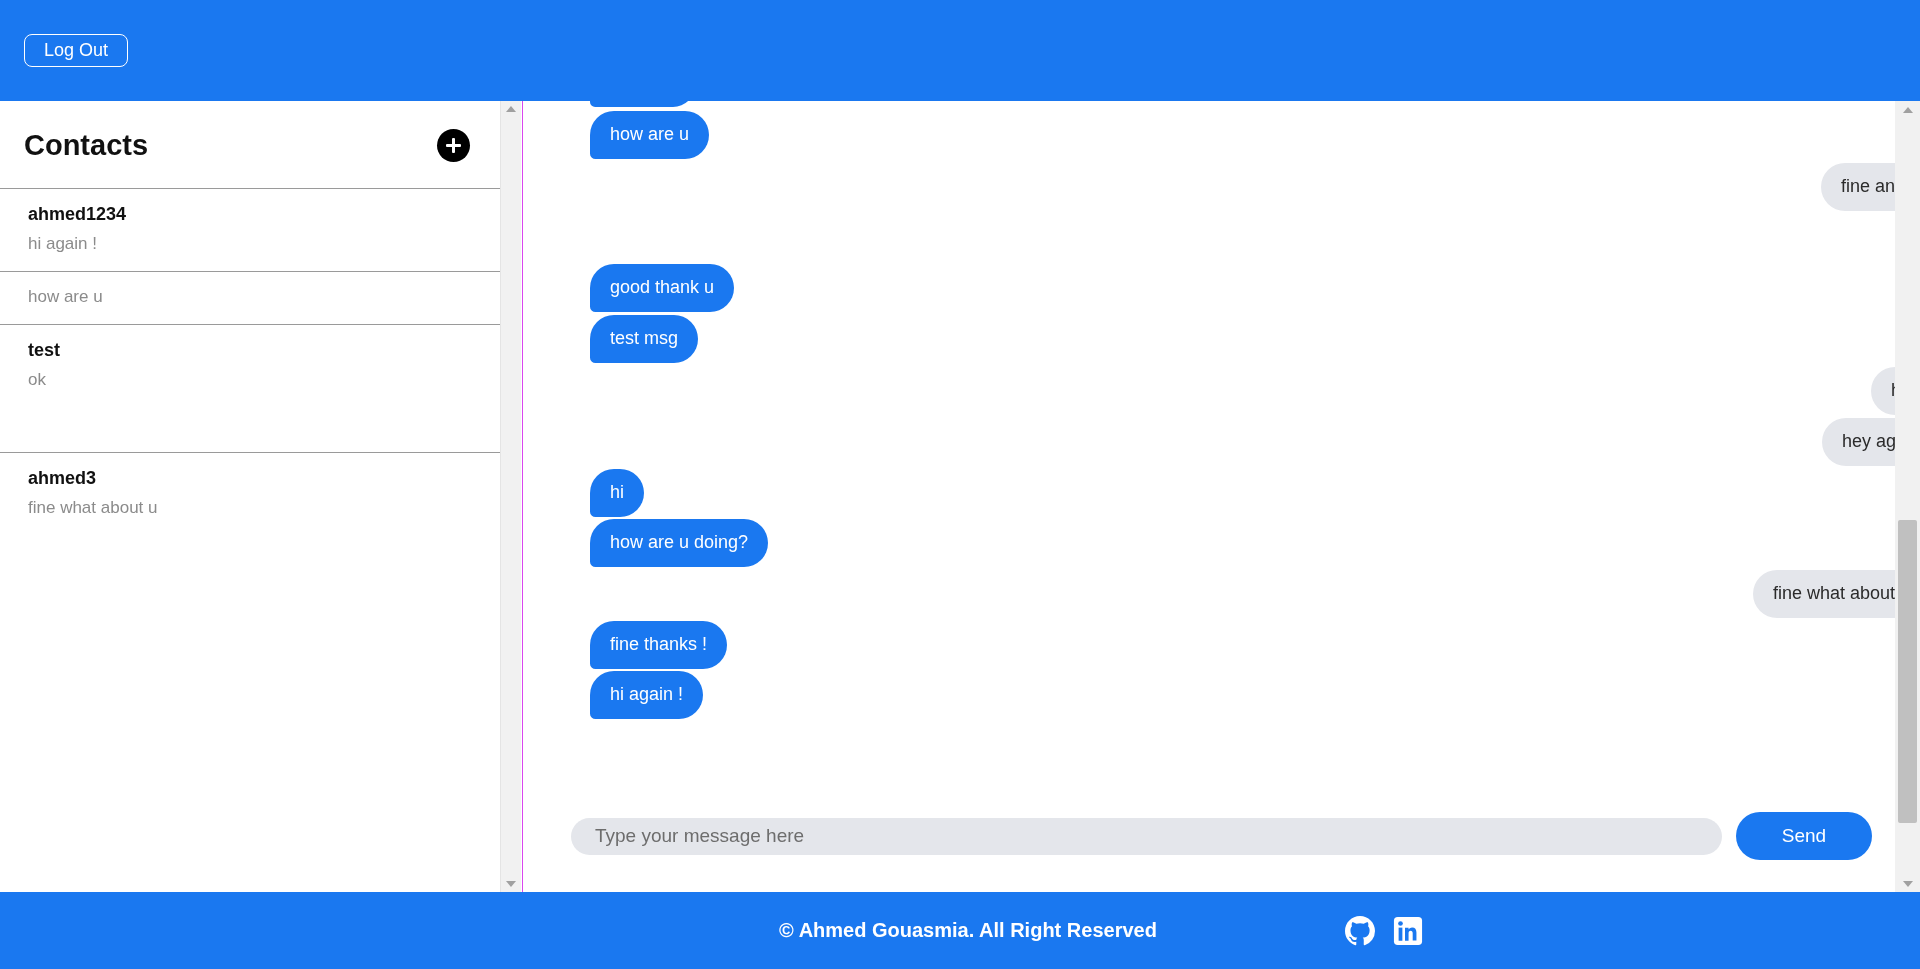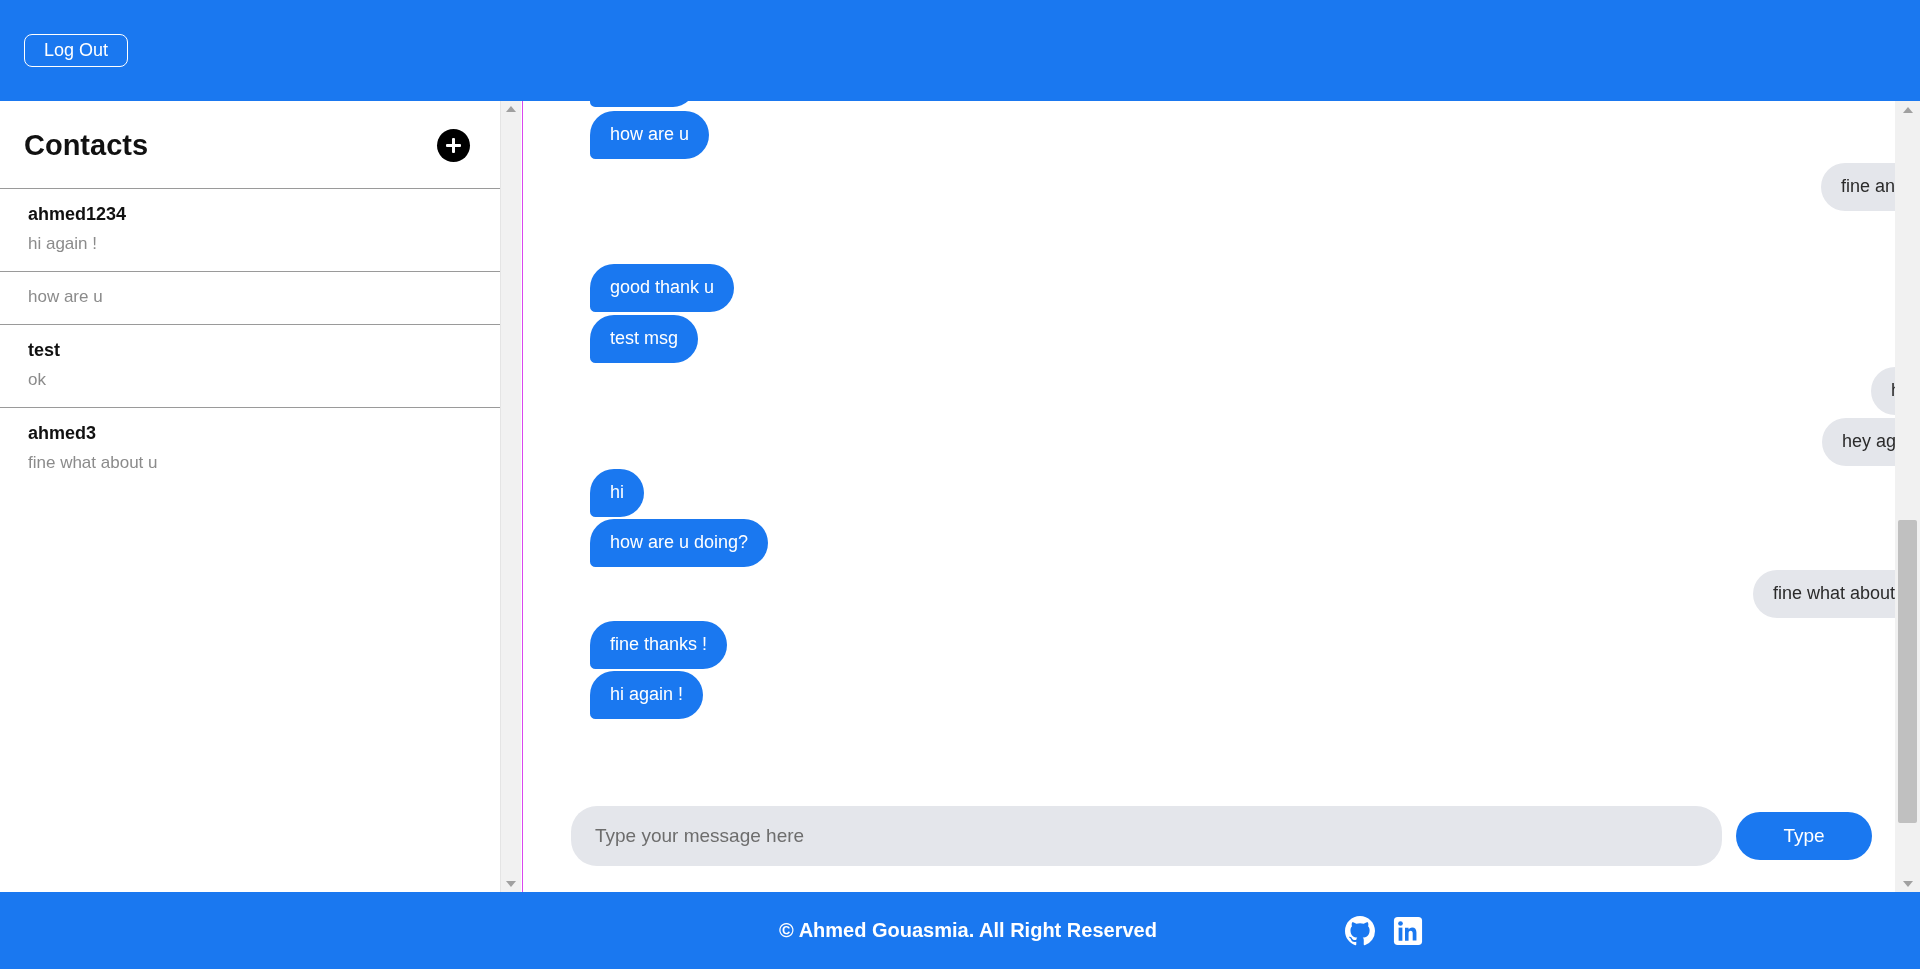--- a/index.html
+++ b/index.html
@@ -103,21 +103,21 @@
   .add-contact-btn .plus-v { position:absolute; width:3.5px; height:15px; background:#fff; border-radius:1px; }
   .plus-wrap { position: relative; width:15px; height:15px; display:flex; align-items:center; justify-content:center;}
 
   .contact-list { display: flex; flex-direction: column; }
   .contact-item {
     padding: 15px 24px 17px 28px;
     border-top: 1px solid #9a9a9a;
     cursor: pointer;
     background: #ffffff;
   }
-  .contact-item:last-child { border-bottom: none; }
+  .contact-item:last-child { border-bottom: none; margin-top: 45px; }
   .contact-name {
     font-size: 18px;
     font-weight: bold;
     color: #111111;
     margin-bottom: 9px;
   }
   .contact-preview {
     font-size: 17px;
     color: #8b8b8b;
   }
@@ -204,21 +204,21 @@
   .composer {
     flex: 0 0 96px;
     display: flex;
     align-items: center;
     gap: 14px;
     padding: 0 48px 16px 48px;
     background: #ffffff;
   }
   .msg-input {
     flex: 1 1 auto;
-    height: 60px;
+    height: 37px;
     border: none;
     outline: none;
     background: #e4e6eb;
     border-radius: 26px;
     padding: 0 24px;
     font-size: 19px;
     color: #3d3d3d;
     font-family: "Liberation Sans", sans-serif;
   }
   .msg-input::placeholder { color: #6d6d6d; }
@@ -357,21 +357,21 @@
             <span class="tri-up"></span>
           </span>
         <span class="cs-thumb" id="cs-thumb" style="top: 419px; height: 303px;"></span>
         <span class="cs-arrow">
             <span class="tri-dn"></span>
           </span>
       </div>
 
       <div class="composer">
         <input class="msg-input" type="text" placeholder="Type your message here" style="">
-        <button class="send-btn">Type</button>
+        <button class="send-btn">Send</button>
       </div>
     </div>
   </div>
 
   <div class="footer">
     <span class="footer-text">© Ahmed Gouasmia. All Right Reserved</span>
     <span class="socials">
       <a class="social-link">
         <svg width="30" height="30" viewBox="0 0 16 16" xmlns="http://www.w3.org/2000/svg">
           <path fill="#ffffff" d="M8 0C3.58 0 0 3.58 0 8c0 3.54 2.29 6.53 5.47 7.59.4.07.55-.17.55-.38 0-.19-.01-.82-.01-1.49-2.01.37-2.53-.49-2.69-.94-.09-.23-.48-.94-.82-1.13-.28-.15-.68-.52-.01-.53.63-.01 1.08.58 1.23.82.72 1.21 1.87.87 2.33.66.07-.52.28-.87.51-1.07-1.78-.2-3.64-.89-3.64-3.95 0-.87.31-1.59.82-2.15-.08-.2-.36-1.02.08-2.12 0 0 .67-.21 2.2.82.64-.18 1.32-.27 2-.27s1.36.09 2 .27c1.53-1.04 2.2-.82 2.2-.82.44 1.1.16 1.92.08 2.12.51.56.82 1.27.82 2.15 0 3.07-1.87 3.75-3.65 3.95.29.25.54.73.54 1.48 0 1.07-.01 1.93-.01 2.2 0 .21.15.46.55.38A8.01 8.01 0 0 0 16 8c0-4.42-3.58-8-8-8z"></path>

